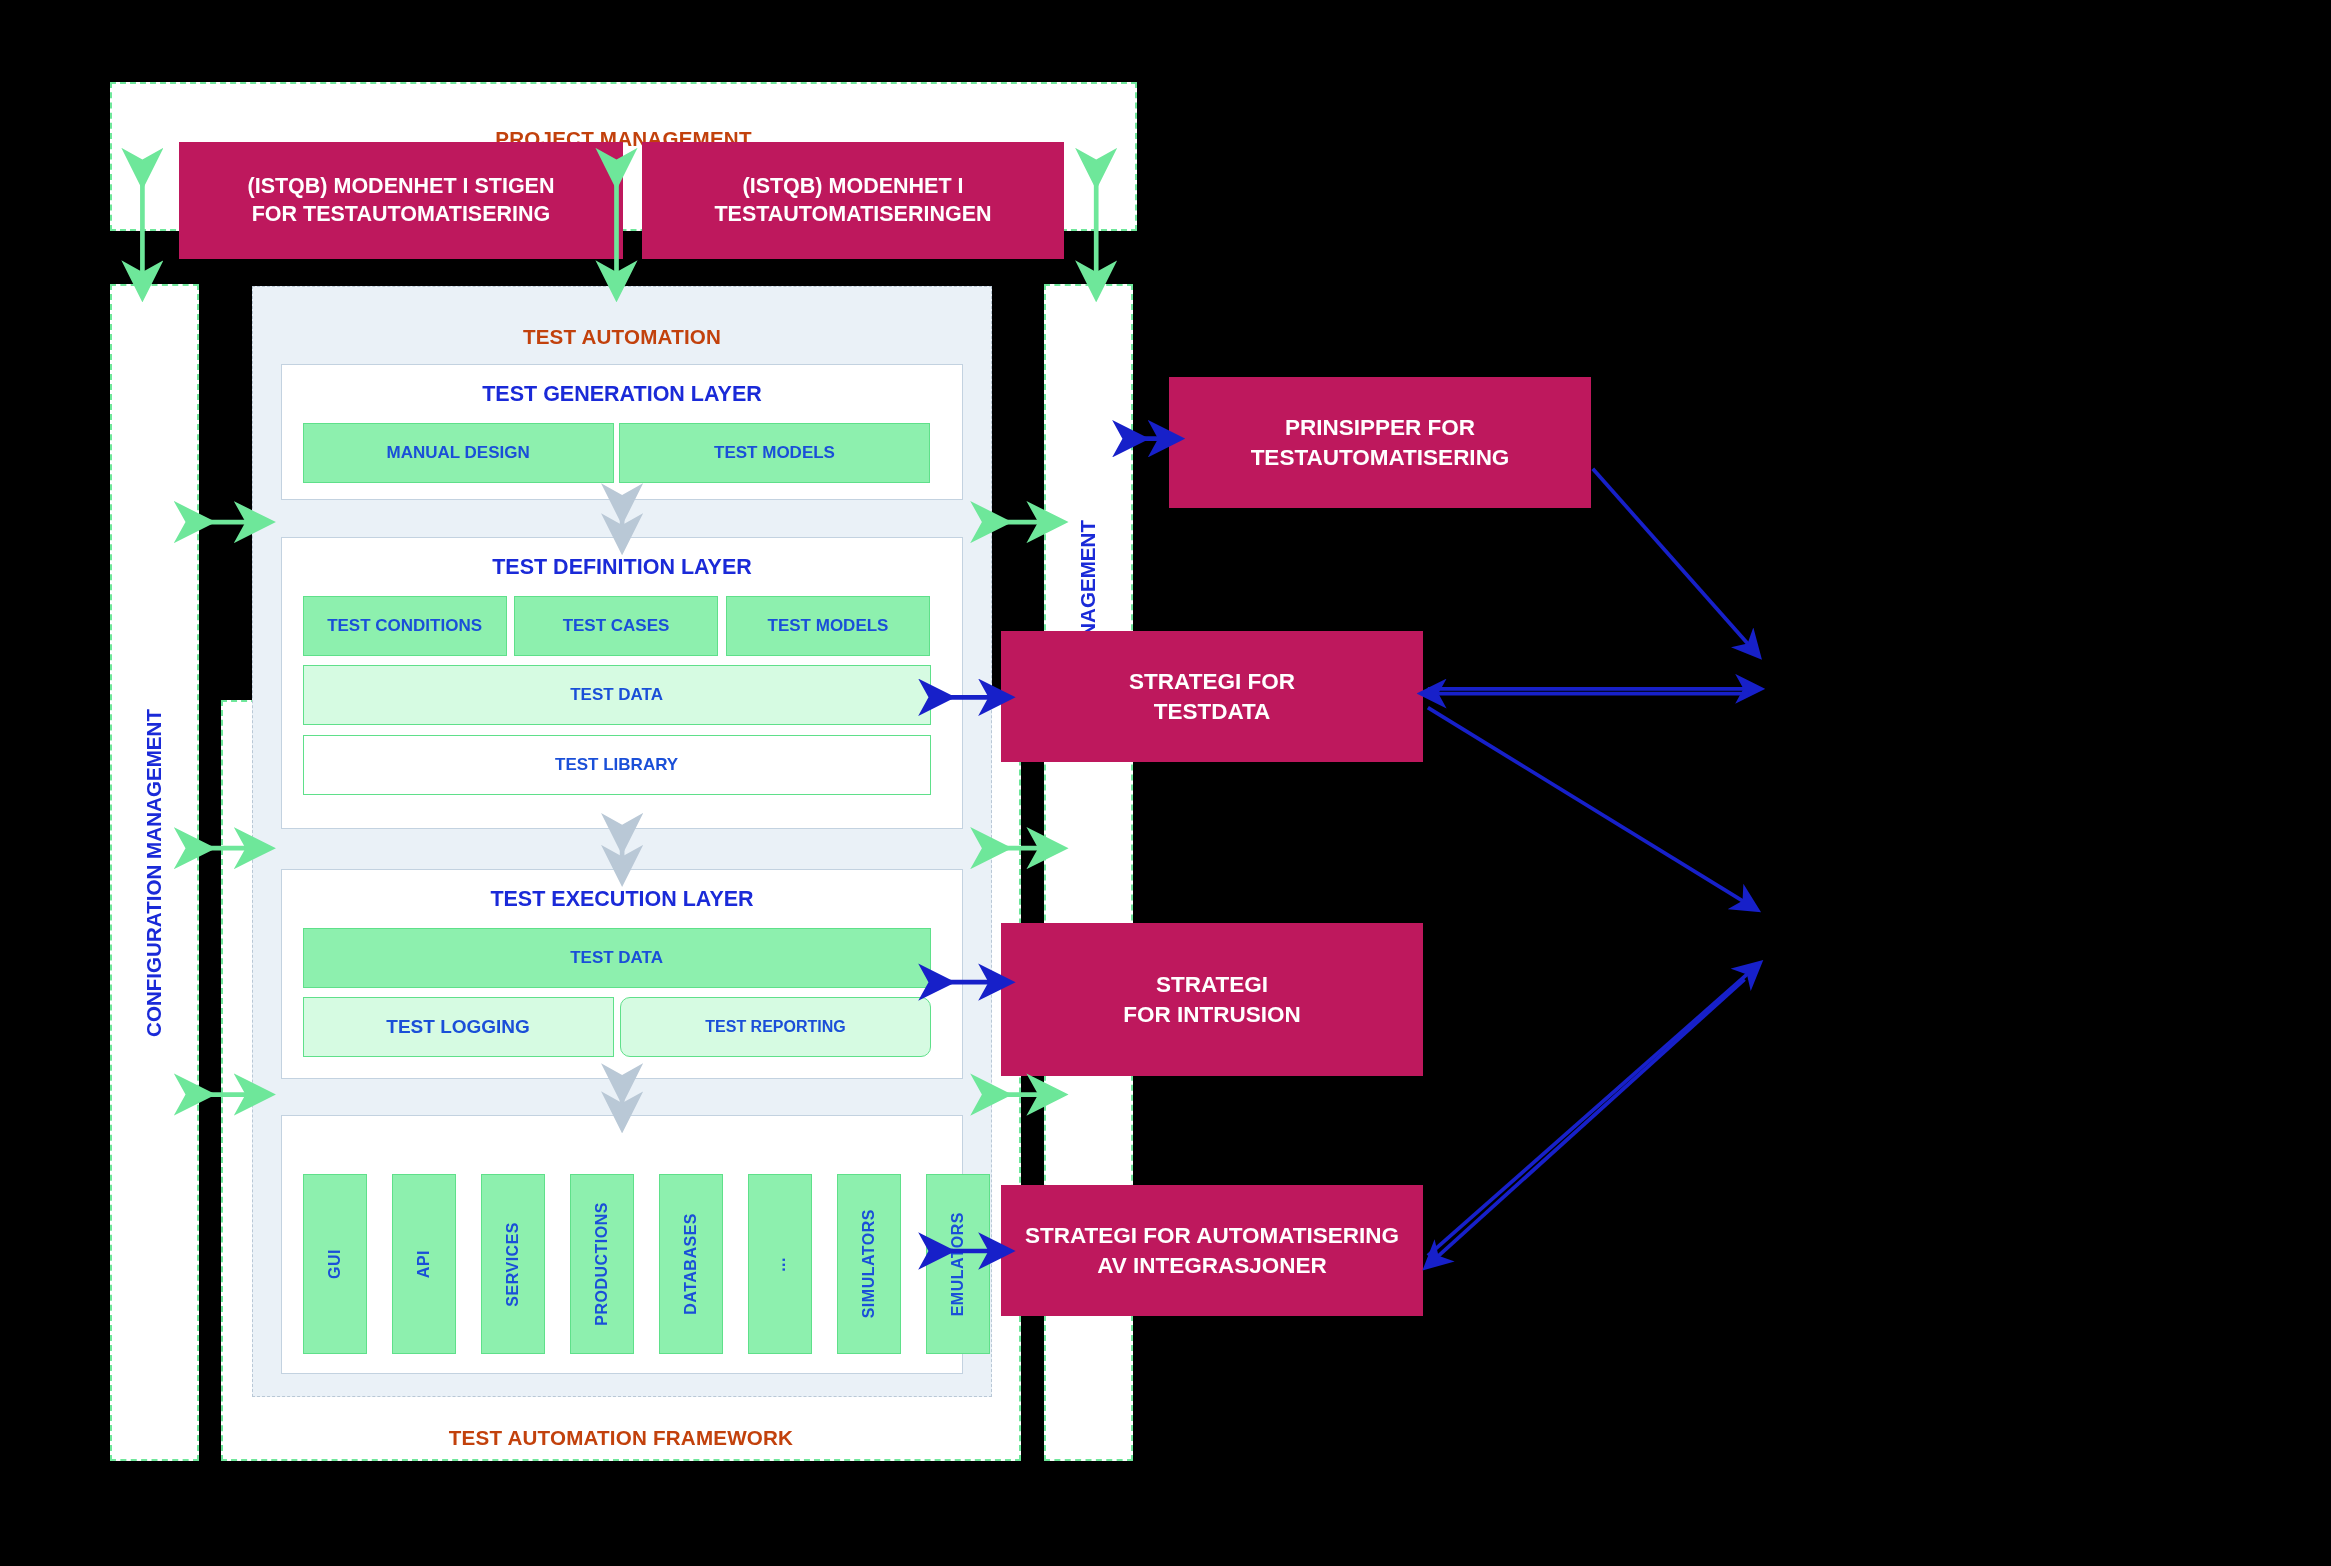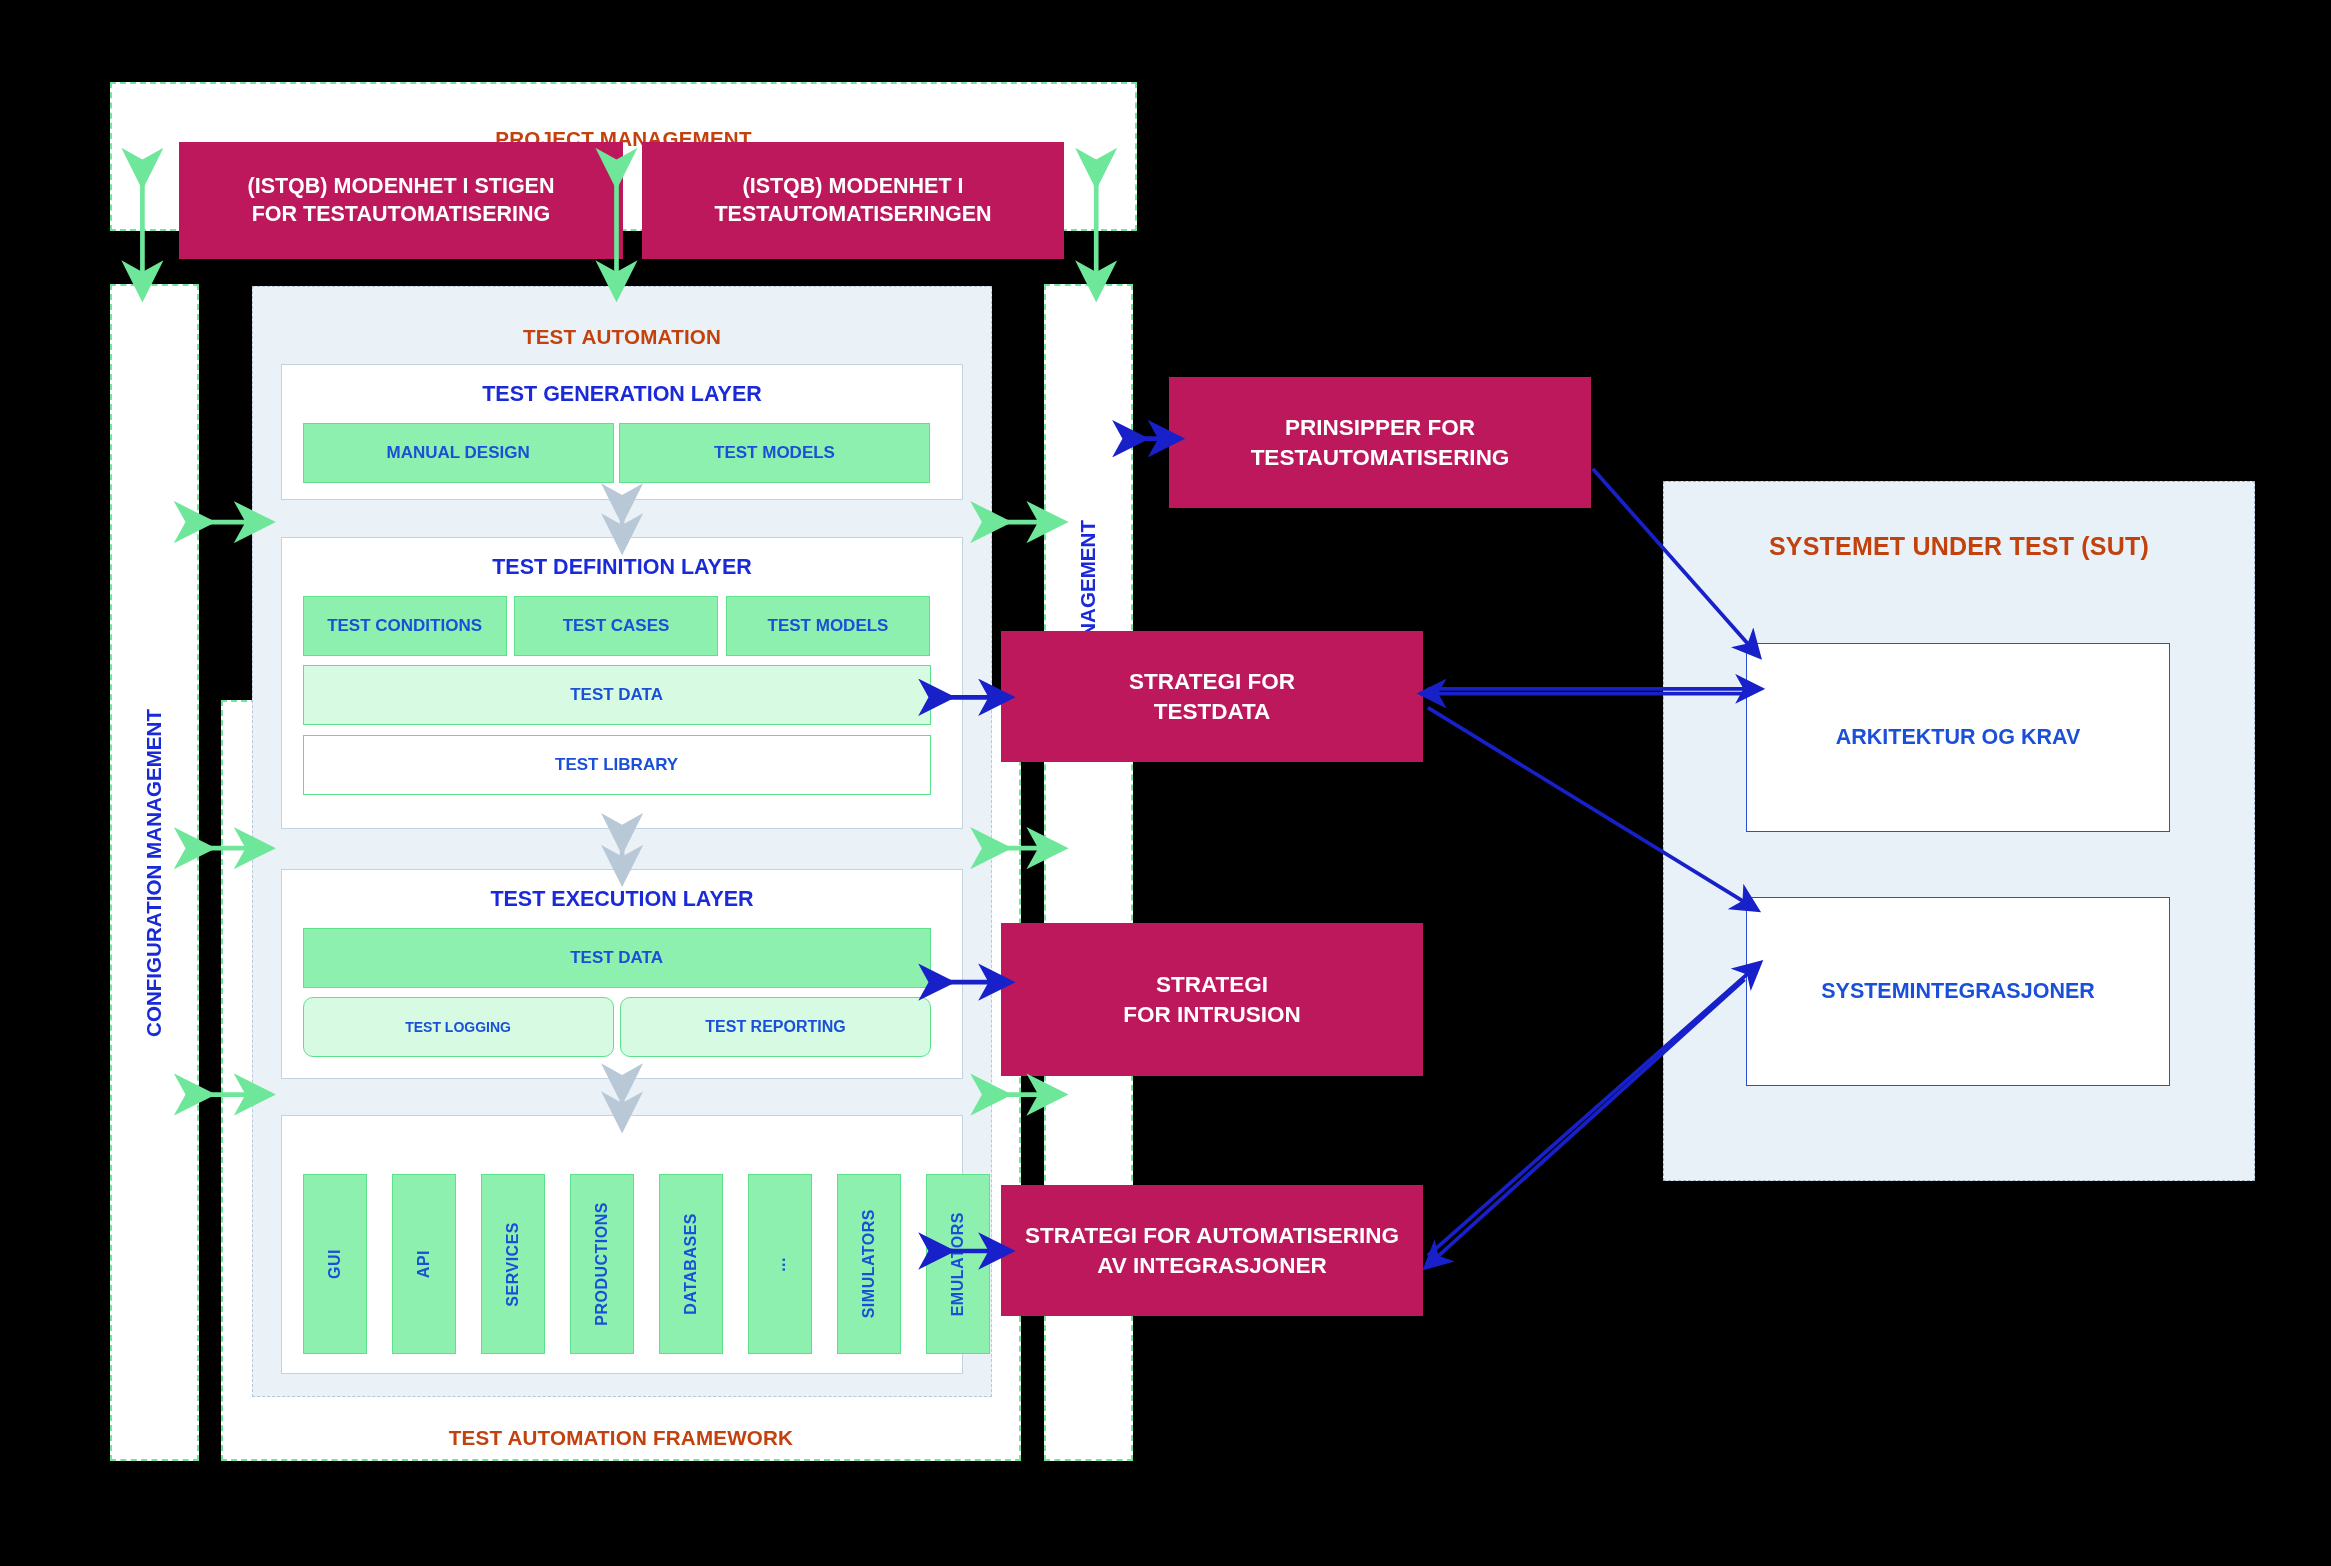--- a/index.html
+++ b/index.html
@@ -139,21 +139,21 @@
     <div class="cell g-solid" style="position:absolute;left:444px;top:58px;width:202px;height:58px;font-size:17px;">TEST MODELS</div>
 
     <div class="cell g-light" style="position:absolute;left:20.6px;top:127px;width:626px;height:58px;font-size:17px;">TEST DATA</div>
 
     <div class="cell g-white" style="position:absolute;left:20.6px;top:197px;width:626px;height:58px;font-size:17px;">TEST LIBRARY</div>
   </div>
 
   <div class="abs layer" style="left:281px;top:869px;width:682px;height:210px;">
     <div class="layer-title" style="position:absolute;left:0;top:17px;width:100%;font-size:21.5px;">TEST EXECUTION LAYER</div>
     <div class="cell g-solid" style="position:absolute;left:20.6px;top:58px;width:626px;height:58px;font-size:17px;">TEST DATA</div>
-    <div class="cell g-light" style="position:absolute;left:20.6px;top:127px;width:309px;height:58px;font-size:14px;border-radius:10px;">TEST LOGGING</div>
+    <div class="cell g-light" style="position:absolute;left:20.6px;top:127px;width:309px;height:58px;font-size:19px;">TEST LOGGING</div>
     <div class="cell g-light" style="position:absolute;left:338px;top:127px;width:309px;height:58px;font-size:16px;border-radius:10px;">TEST REPORTING</div>
   </div>
 
   <div class="abs layer" style="left:281px;top:1115px;width:682px;height:259px;">
 
     <div class="vcell" style="position:absolute;left:20.6px;top:58px;width:62px;height:178px;">
       <span style="font-size:16px;">GUI</span>
       </div>
     <div class="vcell" style="position:absolute;left:110px;top:58px;width:62px;height:178px;">
       <span style="font-size:16px;">API</span>
@@ -183,25 +183,20 @@
 
   <div class="abs blue" style="left:1001px;top:631px;width:422px;height:131px;font-size:22.5px;">STRATEGI FOR
 TESTDATA</div>
 
   <div class="abs blue" style="left:1001px;top:923px;width:422px;height:153px;font-size:22.5px;">STRATEGI
 FOR INTRUSION</div>
 
   <div class="abs blue" style="left:1001px;top:1185px;width:422px;height:131px;font-size:22.5px;">STRATEGI FOR AUTOMATISERING
 AV INTEGRASJONER</div>
 
-  <div class="abs sut" style="left:1663px;top:481px;width:592px;height:700px;">
-    <div class="lbl" style="position:absolute;left:0;top:49px;width:100%;font-size:25px;">SYSTEMET UNDER TEST (SUT)</div>
-    <div class="sut-card" style="position:absolute;left:82px;top:161px;width:422px;height:187px;font-size:21.5px;">ARKITEKTUR OG KRAV</div>
-    <div class="sut-card" style="position:absolute;left:82px;top:415px;width:422px;height:187px;font-size:21.5px;">SYSTEMINTEGRASJONER</div>
-  </div>
 
   <svg class="ov" viewBox="0 0 2489 1672">
     <defs>
       <marker id="ga" markerWidth="9" markerHeight="9" refX="4.5" refY="4.5" orient="auto">
         <path d="M0,0 L9,4.5 L0,9 L2.5,4.5 Z" fill="#6ee79a"></path>
       </marker>
       <marker id="ba" markerWidth="8" markerHeight="8" refX="4" refY="4" orient="auto">
         <path d="M0,0 L8,4 L0,8 L2.2,4 Z" fill="#1720c9"></path>
       </marker>
       <marker id="ga2" markerWidth="9" markerHeight="9" refX="4.5" refY="4.5" orient="auto">

